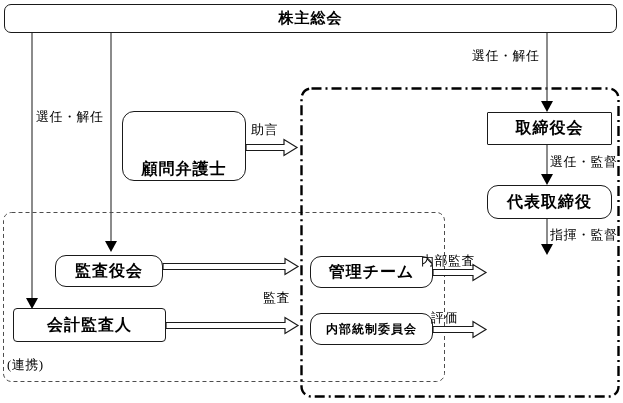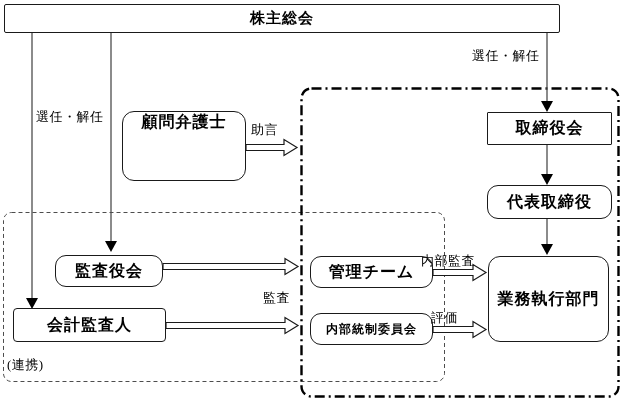--- a/index.html
+++ b/index.html
@@ -6,21 +6,21 @@
   .canvas {
     position:relative; width:623px; height:403px; background:#ffffff;
     font-family:"Liberation Sans", sans-serif; overflow:hidden; color:#000;
   }
   .layer { position:absolute; left:0; top:0; }
   .box {
     position:absolute; box-sizing:border-box; background:#ffffff;
     border:1.5px solid #1a1a1a; display:flex; align-items:center; justify-content:center;
     font-weight:bold; font-size:16px; letter-spacing:1px; white-space:nowrap;
   }
-  .box.two-line { flex-direction:column; justify-content:space-between; }
+  .box.two-line { flex-direction:column; justify-content:flex-end; }
   .lbl {
     position:absolute; font-family:"Liberation Serif", serif; font-size:13px;
     letter-spacing:0.5px; white-space:nowrap; color:#000;
   }
 </style>
 </head>
 <body>
 
 <div class="canvas">
 
@@ -46,21 +46,21 @@
 
     <g fill="#ffffff" stroke="#1a1a1a" stroke-width="1.2">
       <path d="M246,144.5 H284 V139.5 L297,147.5 L284,155.5 V150.5 H246 Z"></path>
       <path d="M163,263.5 H285 V258.5 L298,266.5 L285,274.5 V269.5 H163 Z"></path>
       <path d="M166,322.5 H285 V317.5 L298,325.5 L285,333.5 V328.5 H166 Z"></path>
       <path d="M433,269.5 H473 V264.5 L486,272.5 L473,280.5 V275.5 H433 Z"></path>
       <path d="M433,326.5 H473 V321.5 L486,329.5 L473,337.5 V332.5 H433 Z"></path>
     </g>
   </svg>
 
-  <div class="box" style="left:4px; top:4px; width:556px; height:29px; border-radius:2px; font-size:15px;">
+  <div class="box" style="left:4px; top:4px; width:613px; height:29px; border-radius:7px; font-size:15px;">
     <span>株主総会</span>
   </div>
 
   <div class="box two-line" style="left:122px; top:111px; width:124px; height:70px; border-radius:12px;">
     <span>顧問弁護士</span>
   </div>
 
   <div class="box" style="left:55px; top:255px; width:108px; height:32px; border-radius:11px;">
     <span>監査役会</span>
   </div>
@@ -78,25 +78,24 @@
   </div>
 
   <div class="box" style="left:487px; top:185px; width:125px; height:34px; border-radius:11px;">
     <span>代表取締役</span>
   </div>
 
   <div class="box" style="left:310px; top:313px; width:123px; height:32px; border-radius:11px; font-size:12px;">
     <span>内部統制委員会</span>
   </div>
 
-  <div class="box" style="left:488px; top:256px; width:121px; height:86px; border-radius:12px;">
-    <span>業務執行部門</span>
-  </div>
 
   <div class="lbl" style="left:36px;  top:108px;">選任・解任</div>
   <div class="lbl" style="left:472px; top:47px;">選任・解任</div>
   <div class="lbl" style="left:251px; top:121px;">助言</div>
   <div class="lbl" style="left:263px; top:289px;">監査</div>
+  <div class="lbl" style="left:550px; top:153px;">選任・監督</div>
+  <div class="lbl" style="left:550px; top:226px;">指揮・監督</div>
   <div class="lbl" style="left:421px; top:252px;">内部監査</div>
   <div class="lbl" style="left:431px; top:297px;margin-top:12px;">評価</div>
   <div class="lbl" style="left:7px;   top:356px;">(連携)</div>
 
 </div>
 
 </body></html>

